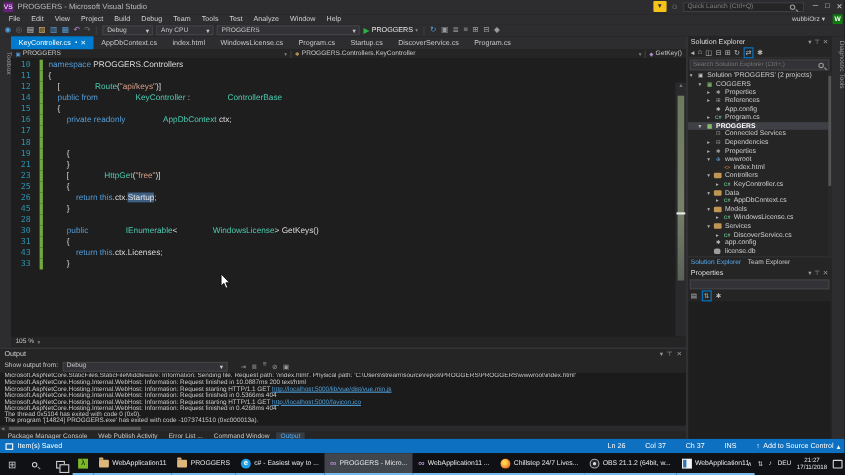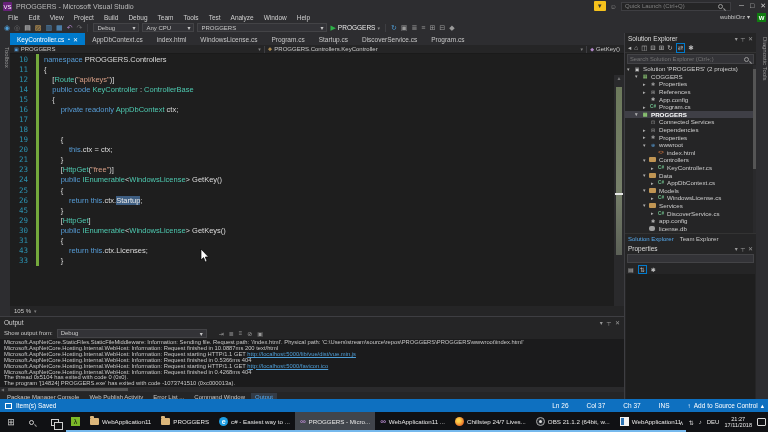--- a/index.html
+++ b/index.html
@@ -36,27 +36,27 @@
   .breadcrumb{position:absolute;left:10px;top:12px;width:614px;height:9px;background:#252526;border-bottom:1px solid #1A1A1A;display:flex;align-items:center;font-size:6px;color:#C8C8C8;gap:3px;padding:0 4px;}
   .bc-ico{font-size:5px;}
   .bc-sec{display:flex;align-items:center;gap:2px;}
   .bc-caret{color:#808080;font-size:5px;}
   .bc-sep{flex:0 0 1px;height:7px;background:#3E3E42;}
   .bc-spacer{flex:1;}
   
   .left-strip{position:absolute;left:0;top:0;width:10px;height:283px;background:#2D2D30;color:#999;font-size:6px;writing-mode:vertical-rl;display:flex;justify-content:flex-start;padding-top:14px;}
   
   .edit-area{position:absolute;left:10px;top:21px;width:614px;height:252px;background:#1E1E1E;overflow:hidden;}
-  .code-line{display:flex;height:10.08px;align-items:center;}
+  .code-line{display:flex;height:10.08px;align-items:flex-start;}
   .ln{flex:0 0 26px;text-align:right;padding-right:8px;color:#2B91AF;font-family:"DejaVu Sans Mono",monospace;font-size:7.5px;}
   .chg{flex:0 0 3px;height:10.08px;background:#74A93C;}
   .chg.off{background:transparent;}
   .code-text{white-space:pre;font-family:"DejaVu Sans Mono",monospace;font-size:7.5px;padding-left:5px;color:#DCDCDC;}
   .tk-kw{color:#569CD6;}
-  .tk-ty{color:#4EC9B0;}
+  .tk-ty{color:#4EC9B0;margin-left:32px;}
   .tk-st{color:#D69D85;}
   .tk-pl{color:#DCDCDC;}
   .tk-hl{background:#3E5E82;color:#E8E8E8;}
   
   .edit-scroll{position:absolute;right:0;top:21px;width:10px;height:252px;background:#2A2A2C;}
   .edit-scroll .arrow{position:absolute;left:0;width:10px;color:#777;font-size:5px;text-align:center;}
   .scroll-thumb{position:absolute;left:2px;top:12px;width:6px;height:168px;background:linear-gradient(#6d7a5c,#77806a 60%,#5c6157);}
   .scroll-mark{position:absolute;left:1px;top:118px;width:8px;height:2px;background:#E8E8E8;}
   
   .zoombar{position:absolute;left:10px;top:273px;width:614px;height:10px;background:#252526;display:flex;align-items:center;font-size:6px;color:#C8C8C8;gap:3px;padding-left:4px;}
@@ -281,21 +281,21 @@
             <span class="code-text"><span class="tk-pl">{</span></span>
           </div>
           <div class="code-line">
             <span class="ln">12</span>
             <span class="chg"></span>
             <span class="code-text"><span class="tk-pl">    [</span><span class="tk-ty">Route</span><span class="tk-pl">(</span><span class="tk-st">"api/keys"</span><span class="tk-pl">)]</span></span>
           </div>
           <div class="code-line">
             <span class="ln">14</span>
             <span class="chg"></span>
-            <span class="code-text"><span class="tk-pl">    </span><span class="tk-kw">public</span><span class="tk-pl"> </span><span class="tk-kw">code</span><span class="tk-pl"> </span><span class="tk-ty">KeyController</span><span class="tk-pl"> : </span><span class="tk-ty">ControllerBase</span></span>
+            <span class="code-text"><span class="tk-pl">    </span><span class="tk-kw">public</span><span class="tk-pl"> </span><span class="tk-kw">from</span><span class="tk-pl"> </span><span class="tk-ty">KeyController</span><span class="tk-pl"> : </span><span class="tk-ty">ControllerBase</span></span>
           </div>
           <div class="code-line">
             <span class="ln">15</span>
             <span class="chg"></span>
             <span class="code-text"><span class="tk-pl">    {</span></span>
           </div>
           <div class="code-line">
             <span class="ln">16</span>
             <span class="chg"></span>
             <span class="code-text"><span class="tk-pl">        </span><span class="tk-kw">private</span><span class="tk-pl"> </span><span class="tk-kw">readonly</span><span class="tk-pl"> </span><span class="tk-ty">AppDbContext</span><span class="tk-pl"> ctx;</span></span>
@@ -308,58 +308,48 @@
           <div class="code-line">
             <span class="ln">18</span>
             <span class="chg"></span>
           </div>
           <div class="code-line">
             <span class="ln">19</span>
             <span class="chg"></span>
             <span class="code-text"><span class="tk-pl">        {</span></span>
           </div>
           <div class="code-line">
-            <span class="ln">20</span>
-            <span class="chg"></span>
-            <span class="code-text"><span class="tk-pl">            </span><span class="tk-kw">this</span><span class="tk-pl">.ctx = ctx;</span></span>
-          </div>
-          <div class="code-line">
             <span class="ln">21</span>
             <span class="chg"></span>
             <span class="code-text"><span class="tk-pl">        }</span></span>
           </div>
           <div class="code-line">
             <span class="ln">23</span>
             <span class="chg"></span>
             <span class="code-text"><span class="tk-pl">        [</span><span class="tk-ty">HttpGet</span><span class="tk-pl">(</span><span class="tk-st">"free"</span><span class="tk-pl">)]</span></span>
           </div>
           <div class="code-line">
-            <span class="ln">24</span>
-            <span class="chg"></span>
-            <span class="code-text"><span class="tk-pl">        </span><span class="tk-kw">public</span><span class="tk-pl"> </span><span class="tk-ty">IEnumerable</span><span class="tk-pl">&lt;</span><span class="tk-ty">WindowsLicense</span><span class="tk-pl">&gt; GetKey()</span></span>
-          </div>
-          <div class="code-line">
             <span class="ln">25</span>
             <span class="chg"></span>
             <span class="code-text"><span class="tk-pl">        {</span></span>
           </div>
           <div class="code-line">
             <span class="ln">26</span>
             <span class="chg"></span>
             <span class="code-text"><span class="tk-pl">            </span><span class="tk-kw">return</span><span class="tk-pl"> </span><span class="tk-kw">this</span><span class="tk-pl">.ctx.</span><span class="tk-hl">Startup</span><span class="tk-pl">;</span></span>
           </div>
           <div class="code-line">
             <span class="ln">45</span>
             <span class="chg"></span>
             <span class="code-text"><span class="tk-pl">        }</span></span>
           </div>
           <div class="code-line">
-            <span class="ln">29</span>
-            <span class="chg"></span>
-            <span class="code-text"><span class="tk-pl">        [</span><span class="tk-ty">HttpGet</span><span class="tk-pl">]</span></span>
+            <span class="ln">28</span>
+            <span class="chg"></span>
+            <span class="code-text"></span>
           </div>
           <div class="code-line">
             <span class="ln">30</span>
             <span class="chg"></span>
             <span class="code-text"><span class="tk-pl">        </span><span class="tk-kw">public</span><span class="tk-pl"> </span><span class="tk-ty">IEnumerable</span><span class="tk-pl">&lt;</span><span class="tk-ty">WindowsLicense</span><span class="tk-pl">&gt; GetKeys()</span></span>
           </div>
           <div class="code-line">
             <span class="ln">31</span>
             <span class="chg"></span>
             <span class="code-text"><span class="tk-pl">        {</span></span>

